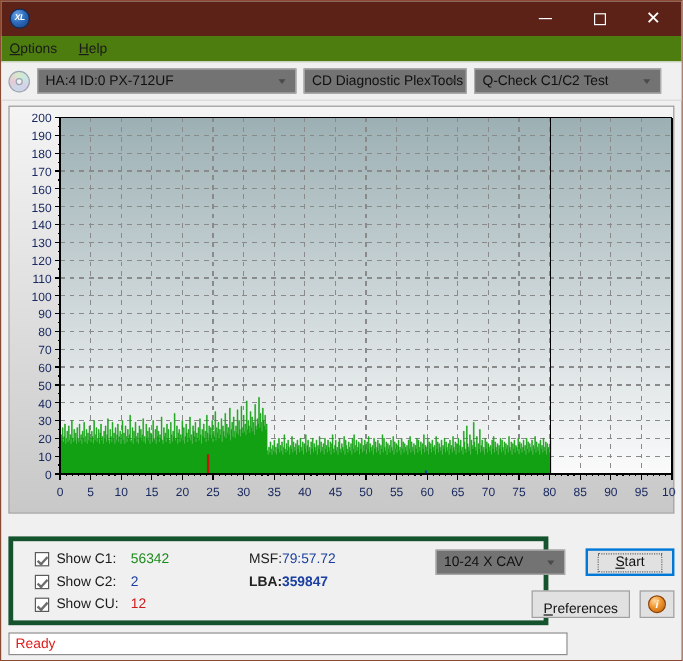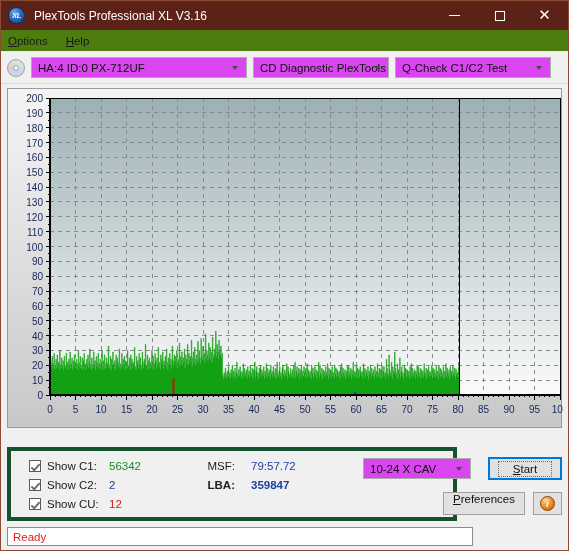--- a/index.html
+++ b/index.html
@@ -106,21 +106,21 @@
     left: 50%; top: 50%;
     width: 6px; height: 6px;
     margin-left: -3px; margin-top: -3px;
     border-radius: 50%;
     background: #f0f0f0;
     border: 1px solid #9aa5ae;
     box-sizing: border-box;
   }
   .combo {
     height: 21px;
-    background: #d946ef;
+    background: #737373;
     border: 1px solid #adadad;
     box-sizing: border-box;
     display: flex;
     align-items: center;
     font-size: 11.5px;
     color: #101010;
     position: relative;
     cursor: default;
   }
   .combo .ctext {
@@ -201,21 +201,21 @@
   .chk-val { font-weight: normal; }
 
   .info-row {
     position: absolute;
     font-size: 11.5px;
     color: #222;
     display: flex;
   }
   #info-msf { left: 190px; top: 9px; }
   #info-lba { left: 190px; top: 28px; font-weight: bold; }
-  .info-lbl { width: 34px; text-align: right; margin-right: 16px; }
+  .info-lbl { width: 34px; text-align: right; margin-right: 0; }
   .info-val { color: #1b3fa0; }
 
   #combo-speed {
     position: absolute;
     left: 352px; top: 7px;
     width: 108px;
     height: 21px;
   }
   #btn-start {
     position: absolute;
@@ -236,21 +236,21 @@
     padding: 1px 14px;
   }
   #btn-prefs {
     position: absolute;
     left: 432px; top: 41px;
     width: 82px; height: 23px;
     background: #e1e1e1;
     border: 1px solid #a0a0a0;
     box-sizing: border-box;
     display: flex;
-    align-items: flex-start;
+    align-items: flex-end;
     justify-content: center;
     font-size: 11.5px;
     color: #111;
     cursor: default;
   }
   #btn-info {
     position: absolute;
     left: 522px; top: 41px;
     width: 29px; height: 23px;
     background: #e1e1e1;
@@ -295,21 +295,20 @@
     padding-left: 5px;
   }
 </style>
 </head>
 <body>
 
 <div id="app">
 
   <div id="titlebar">
     <div id="app-icon">XL</div>
-    <div id="title-text">PlexTools Professional XL V3.16</div>
     <div class="wbtn" id="btn-min">
         <span class="g"></span>
       </div>
     <div class="wbtn" id="btn-max">
         <span class="g"></span>
       </div>
     <div class="wbtn" id="btn-close">
         <span class="g">✕</span>
       </div>
   </div>

